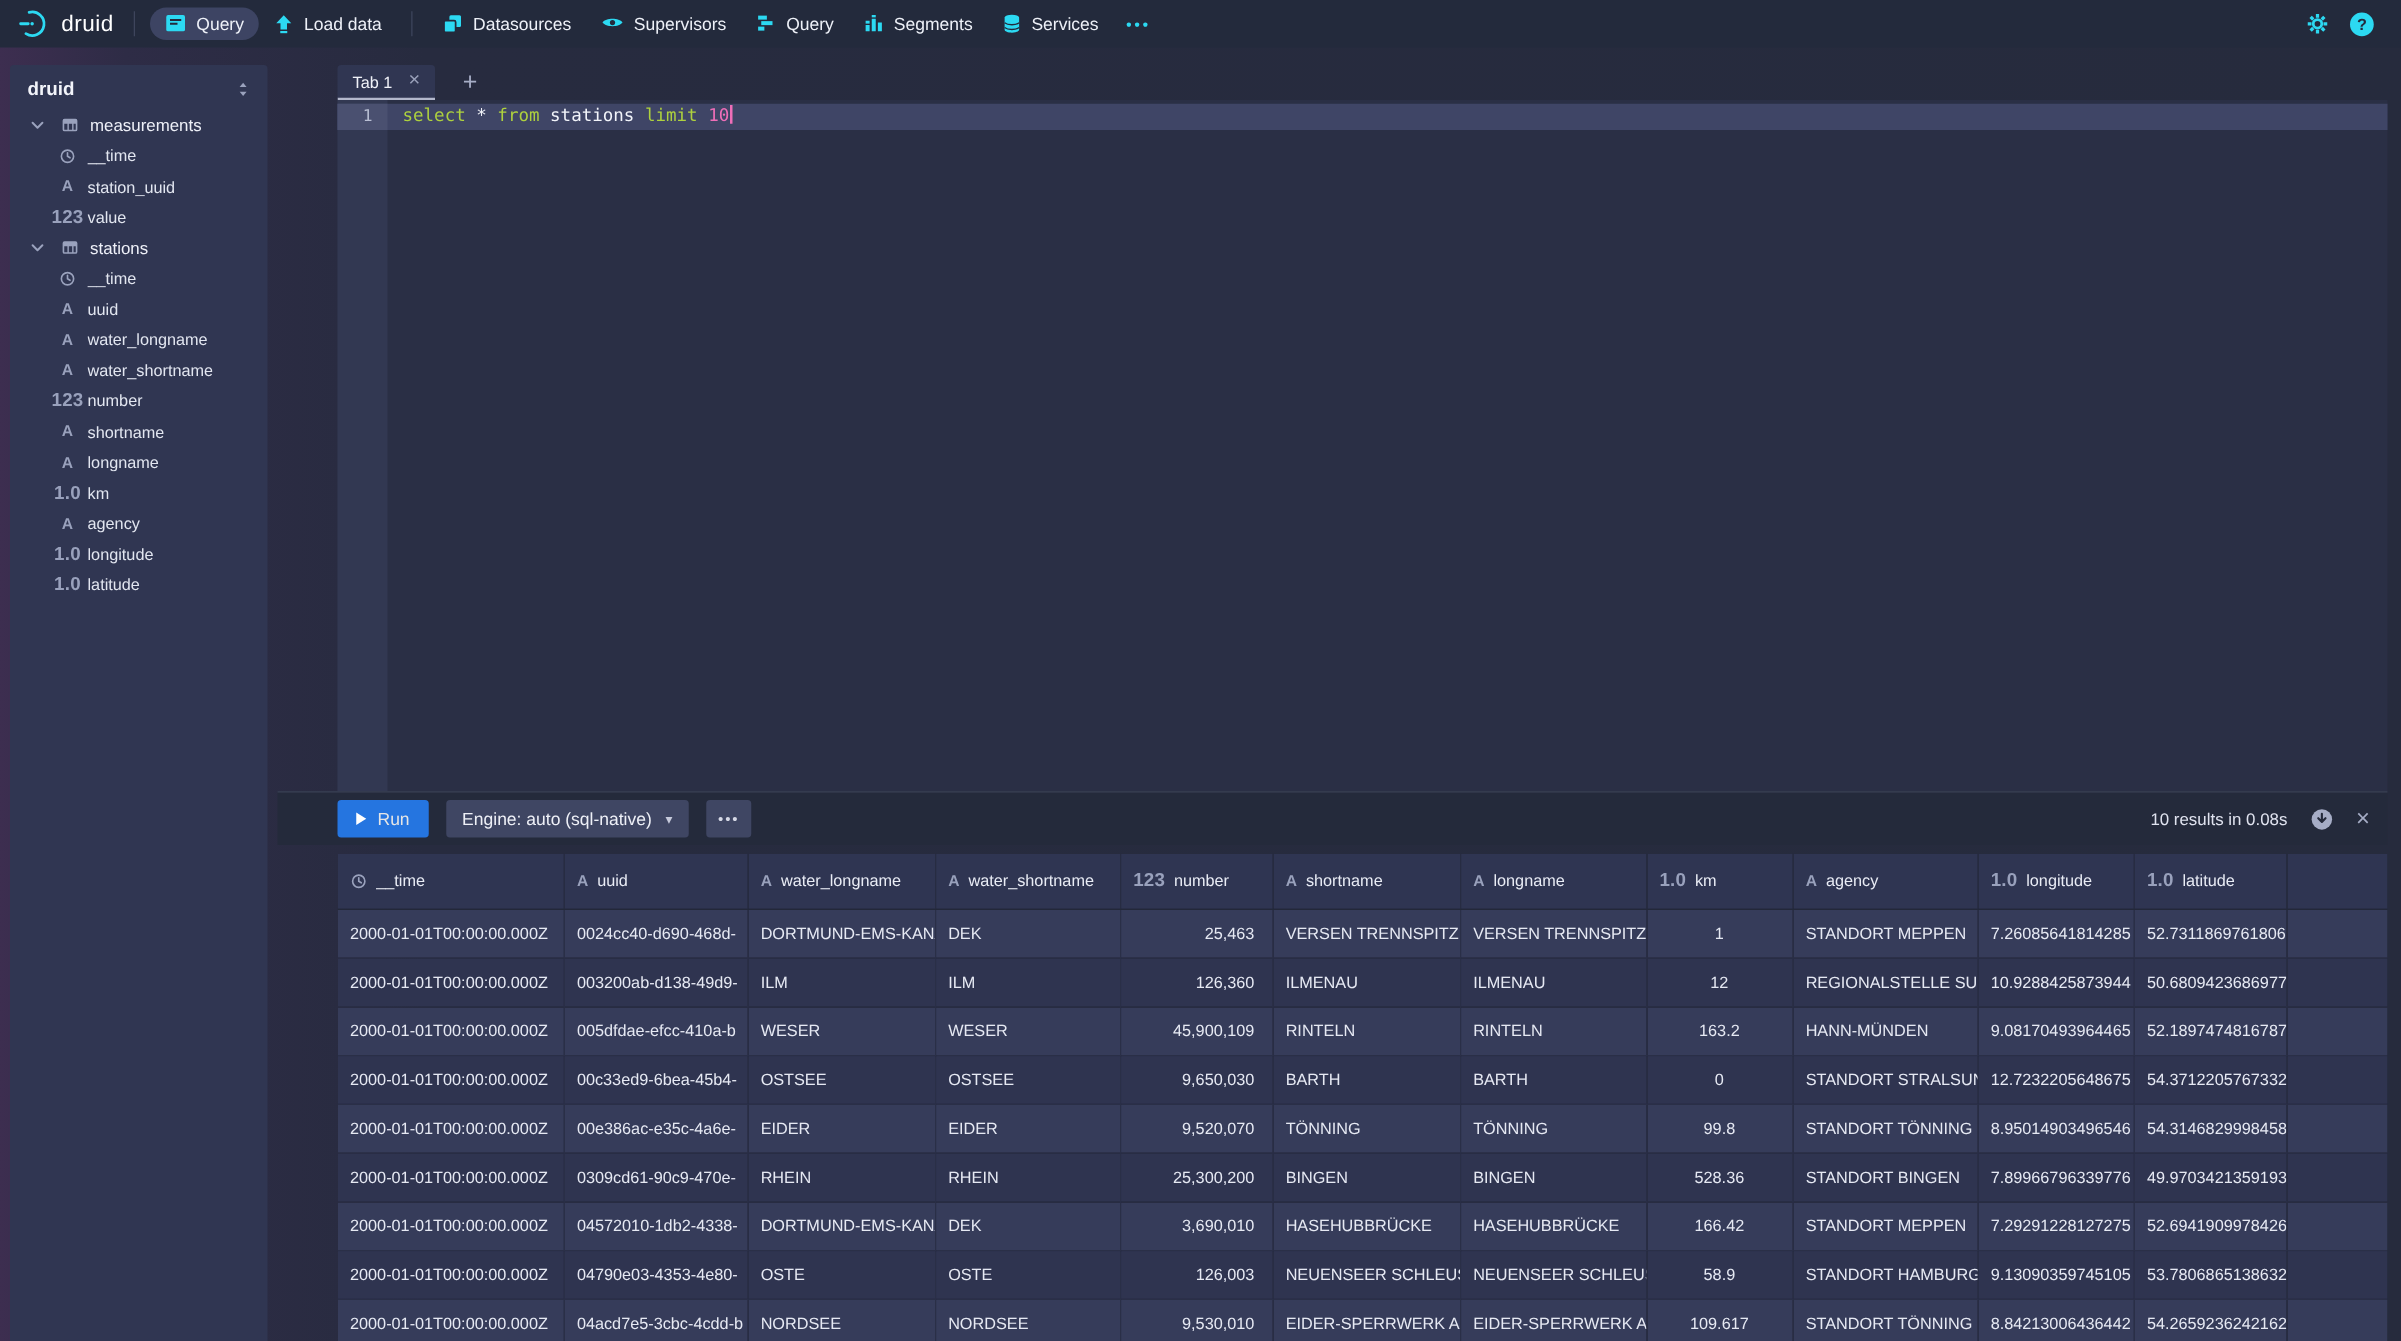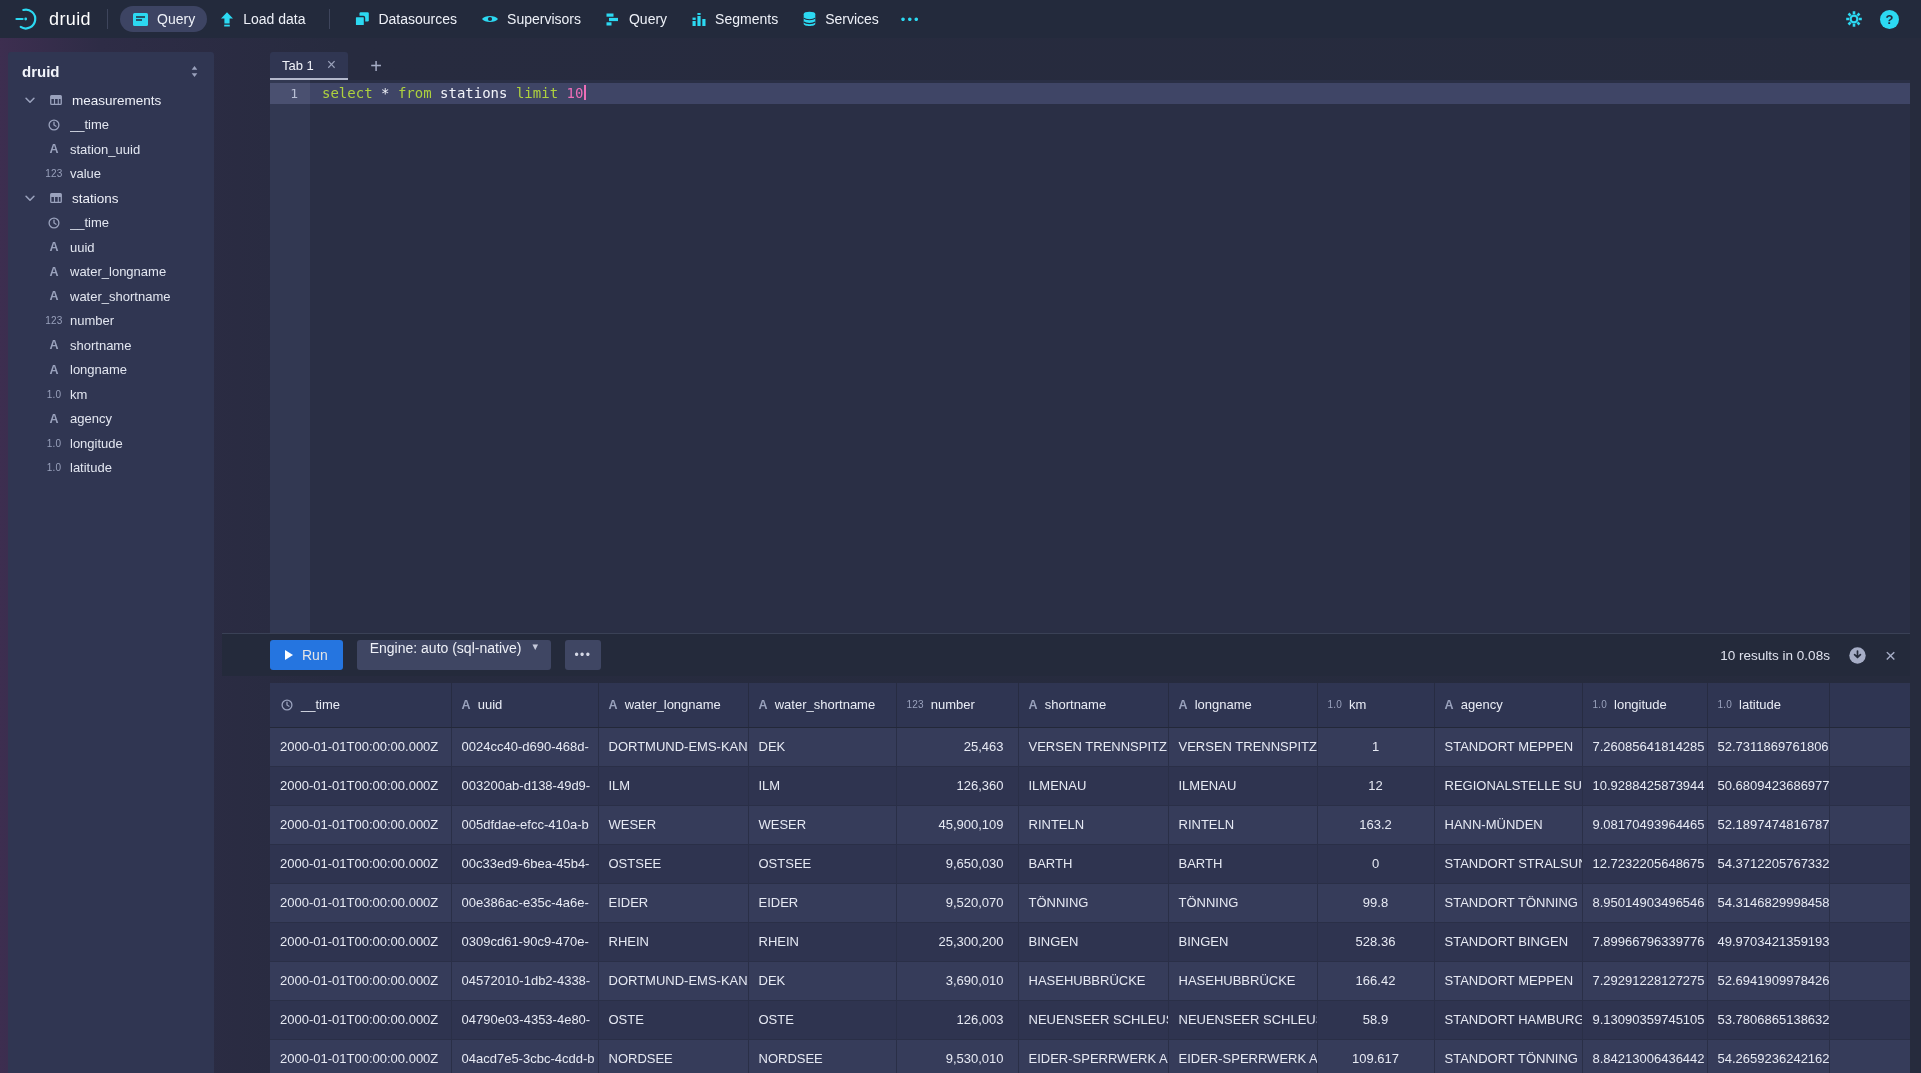--- a/index.html
+++ b/index.html
@@ -5,35 +5,35 @@
 *{box-sizing:border-box;margin:0;padding:0}
 html,body{width:1921px;height:1073px;overflow:hidden}
 body{font-family:"Liberation Sans",sans-serif;position:relative;color:#e8ebf4;
 background:linear-gradient(90deg,#3d2e50 0px,#2e2c46 100px,#272b3f 340px,#262b3d 100%)}
 
 
 .navbar{position:absolute;top:0;left:0;width:100%;height:38px;background:#232a3c;display:flex;align-items:center;padding:0 14px;z-index:5}
 .brand{display:flex;align-items:center;gap:9px;margin-right:4px}
 .brand-text{font-size:18px;color:#ffffff;letter-spacing:.4px}
 .nav-divider{width:1px;height:20px;background:#3e455c;margin:0 12px}
-.nav-item{display:flex;align-items:center;gap:8px;padding:5px 12px;border-radius:15px;font-size:14px;color:#eef1f8;cursor:pointer;white-space:nowrap}
+.nav-item{display:flex;align-items:flex-start;gap:8px;padding:5px 12px;border-radius:15px;font-size:14px;color:#eef1f8;cursor:pointer;white-space:nowrap}
 .nav-item.active{background:#3d4463}
 .nav-more{color:#2cd9f2;font-size:13px;letter-spacing:2px;padding:5px 10px;cursor:pointer}
 .nav-right{margin-left:auto;display:flex;align-items:center;gap:17px;padding-right:8px}
 .help-circle{width:19px;height:19px;border-radius:50%;background:#2cd9f2;color:#232a3c;font-size:13px;font-weight:700;display:flex;align-items:center;justify-content:center;cursor:pointer}
 .ibtn{display:flex;align-items:center;cursor:pointer}
 
 
 .sidebar{position:absolute;left:8px;top:52px;width:206px;bottom:0;background:#303652;border-radius:3px 3px 0 0}
 .schema-header{display:flex;align-items:center;justify-content:space-between;padding:11px 13px 8px 14px;font-size:15px;font-weight:600;color:#f2f4fa;cursor:pointer}
 .tree-row{display:flex;align-items:center;height:24.5px;font-size:13px;color:#e2e6f0;cursor:pointer;gap:6px}
 .tree-row.table{padding-left:12px;font-size:13.5px;color:#eef0f8}
 .tree-row.col{padding-left:36px}
 .ticon{width:20px;display:flex;justify-content:center;align-items:center;flex:none}
-.tg{font-size:10px;font-weight:400;color:#99a1bc;letter-spacing:.2px}
+.tg{font-size:15px;font-weight:700;color:#99a1bc;letter-spacing:.2px}
 .tg.a{font-size:12.5px;font-weight:600}
 .lbl{white-space:nowrap;overflow:hidden}
 
 
 .main{position:absolute;left:222px;top:52px;width:1688px;bottom:0}
 
 
 .tabbar{height:28px;display:flex;padding-left:48px}
 .tab{height:28px;display:flex;align-items:center;gap:13px;padding:0 12px;background:#303652;border-radius:3px 3px 0 0;font-size:13px;color:#f0f2f8;border-bottom:2px solid #b3b8cc;cursor:pointer}
 .tab-close{color:#9aa1ba;font-size:16px;line-height:1;cursor:pointer}
@@ -46,21 +46,21 @@
 .gutter-active{position:absolute;left:0;top:3px;height:21px;width:40px;background:#4a5070}
 .line-no{position:absolute;left:0;top:3px;width:40px;height:21px;line-height:21px;text-align:right;padding-right:12px;color:#b9bfd4;font-size:13px}
 .code-line{position:absolute;left:52px;top:3px;height:21px;line-height:21px;white-space:pre}
 .kw{color:#aed13e}.idn{color:#f2f4fa}.numtok{color:#ee6eb8}
 .cursor{display:inline-block;width:2px;height:15px;background:#ee6eb8;vertical-align:-2px;margin-left:1px}
 
 
 .runbar{position:absolute;top:581px;left:0;right:0;height:43px;background:#242a3b;border-top:1px solid #3a4156;display:flex;align-items:center;padding:0 14px 0 48px}
 .btn-run{display:flex;align-items:center;gap:9px;background:#2575e0;color:#e5e5e5;font-size:14px;font-weight:400;height:30px;padding:0 15px;border-radius:3px;cursor:pointer}
 .play{width:0;height:0;border-left:8px solid #fff;border-top:5px solid transparent;border-bottom:5px solid transparent}
-.btn-engine{display:flex;gap:11px;background:#3f4663;color:#eef0f7;font-size:14px;height:30px;padding:0 13px;border-radius:3px;margin-left:14px;cursor:pointer}
+.btn-engine{display:flex;align-items:center;gap:11px;background:#3f4663;color:#eef0f7;font-size:14px;height:30px;padding:0 13px;border-radius:3px;margin-left:14px;cursor:pointer}
 .caret{font-size:11px;color:#c6cadb}
 .btn-more{background:#3f4663;height:30px;width:36px;border-radius:3px;margin-left:14px;display:flex;align-items:center;justify-content:center;color:#d6d9e6;font-size:12px;letter-spacing:1.5px;cursor:pointer}
 .run-right{margin-left:auto;display:flex;align-items:center;gap:18px}
 .status{font-size:13.5px;color:#e0e3ef}
 .icon-close{color:#a6adc6;font-size:19px;line-height:1;cursor:pointer}
 
 
 .results{position:absolute;top:631px;left:48px;right:0;bottom:0;overflow:hidden}
 table{border-collapse:collapse;table-layout:fixed;width:1640px}
 th{height:44px;background:#2f3552;font-size:13px;font-weight:500;color:#e9ecf5;text-align:left;padding:0 10px;border-right:1px solid #272c42;border-bottom:1px solid #232839;white-space:nowrap;overflow:hidden;cursor:pointer}

